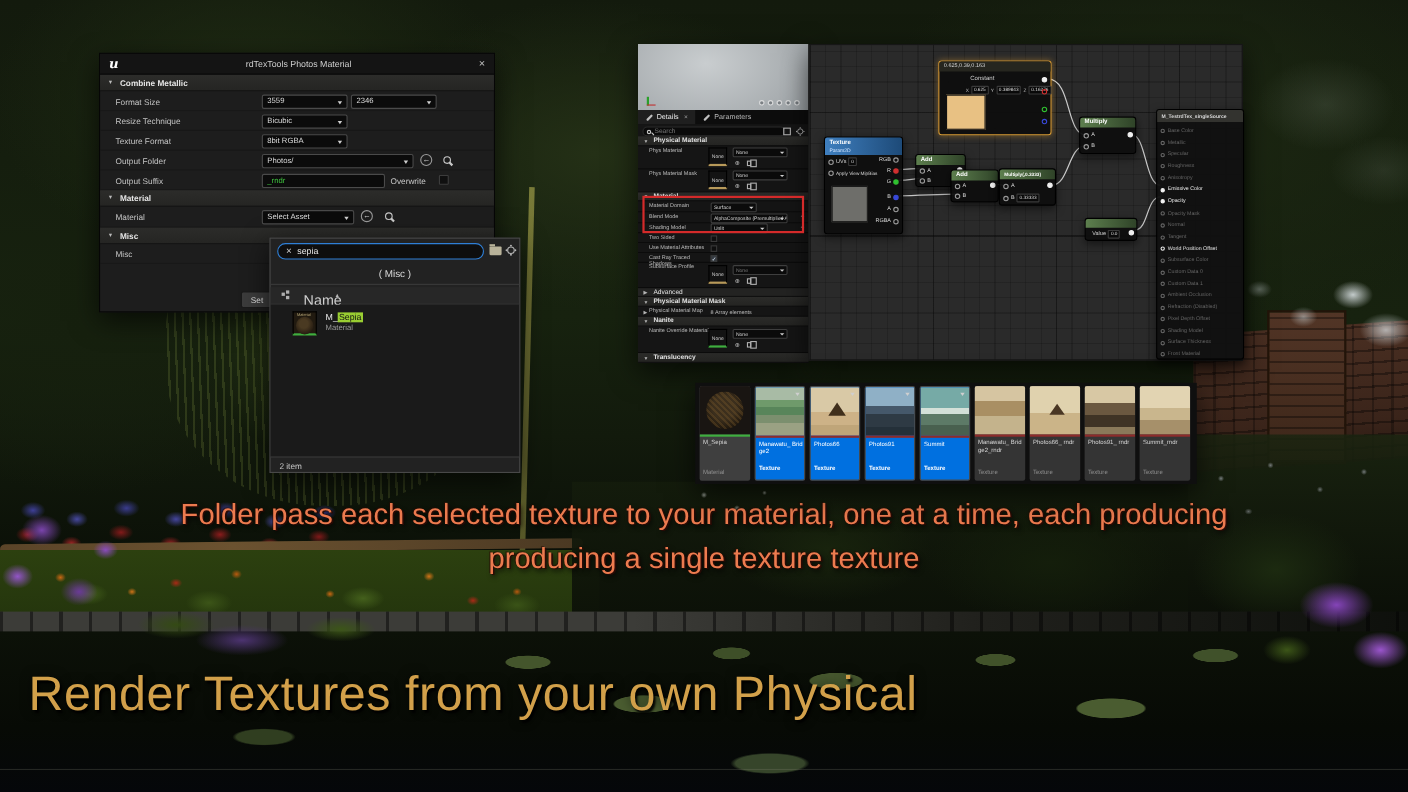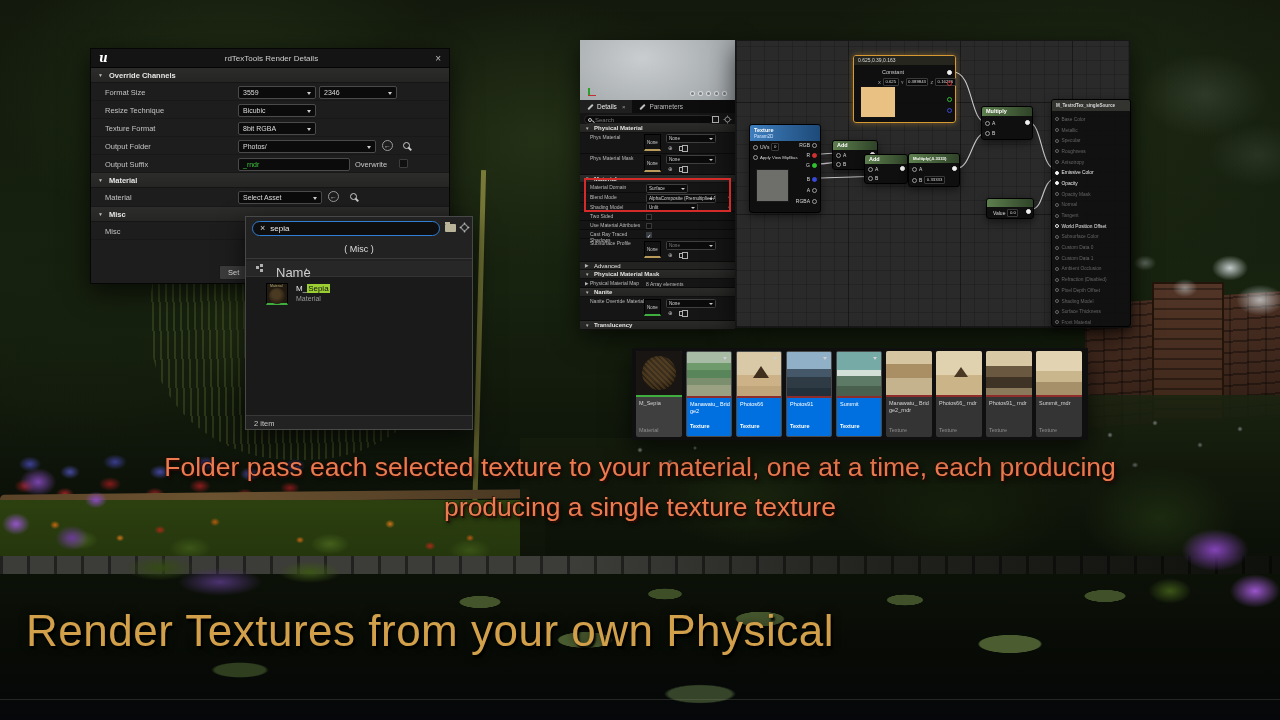--- a/index.html
+++ b/index.html
@@ -350,26 +350,26 @@
   <div class="bg" id="bg-stone"></div>
   <div class="bg" id="bg-pond"></div>
   <div class="bg" id="bg-lotus-left"></div>
   <div class="bg" id="bg-lotus-left2"></div>
   <div class="bg" id="bg-lotus-right"></div>
   <div class="bg" id="bg-waterline"></div>
 
   <div class="panel" id="render-dialog">
     <div id="rd-titlebar">
       <span id="rd-logo">u</span>
-      <span id="rd-title">rdTexTools Render Details</span>
+      <span id="rd-title">rdTexTools Photos Material</span>
       <span id="rd-close">×</span>
     </div>
     <div class="rd-sec" id="rd-sec-combine">
       <span class="car">▼</span>
-      <span>Override Channels</span>
+      <span>Combine Metallic</span>
     </div>
     <div class="rd-row" id="rd-row-size">
       <span class="rd-label">Format Size</span>
       <span class="sel" style="left:147px;top:2.5px;width:78px;">3559</span>
       <span class="sel" style="left:228px;top:2.5px;width:78px;">2346</span>
     </div>
     <div class="rd-row" id="rd-row-format">
       <span class="rd-label">Texture Format</span>
       <span class="sel" style="left:147px;top:2.5px;width:78px;">8bit RGBA</span>
     </div>

